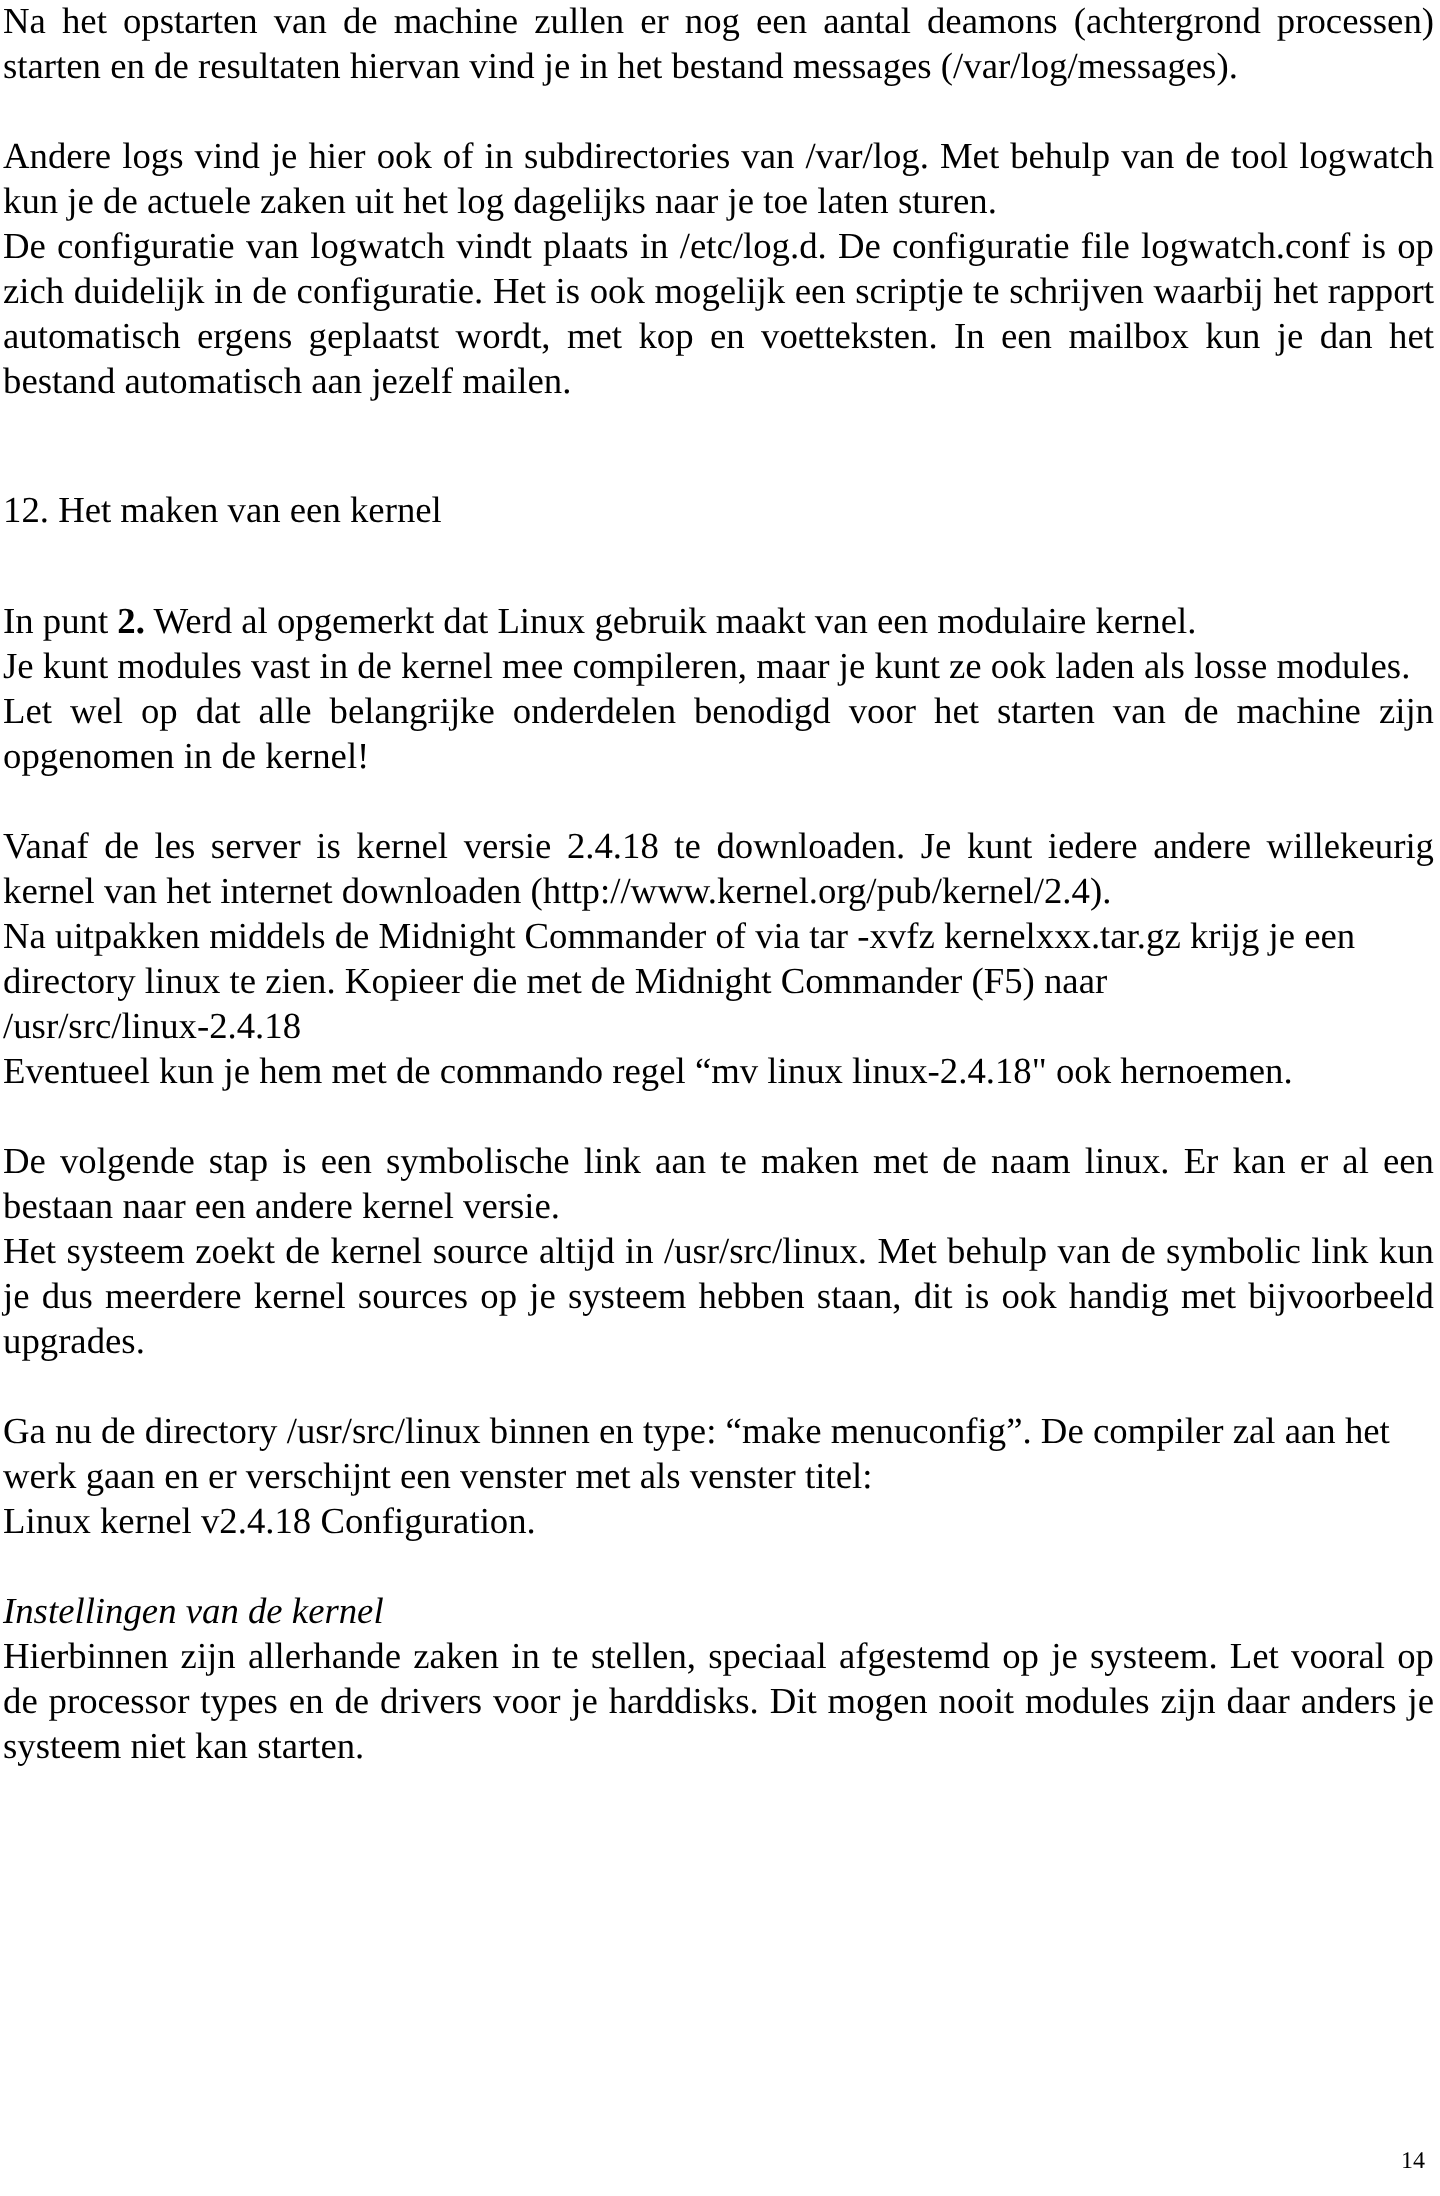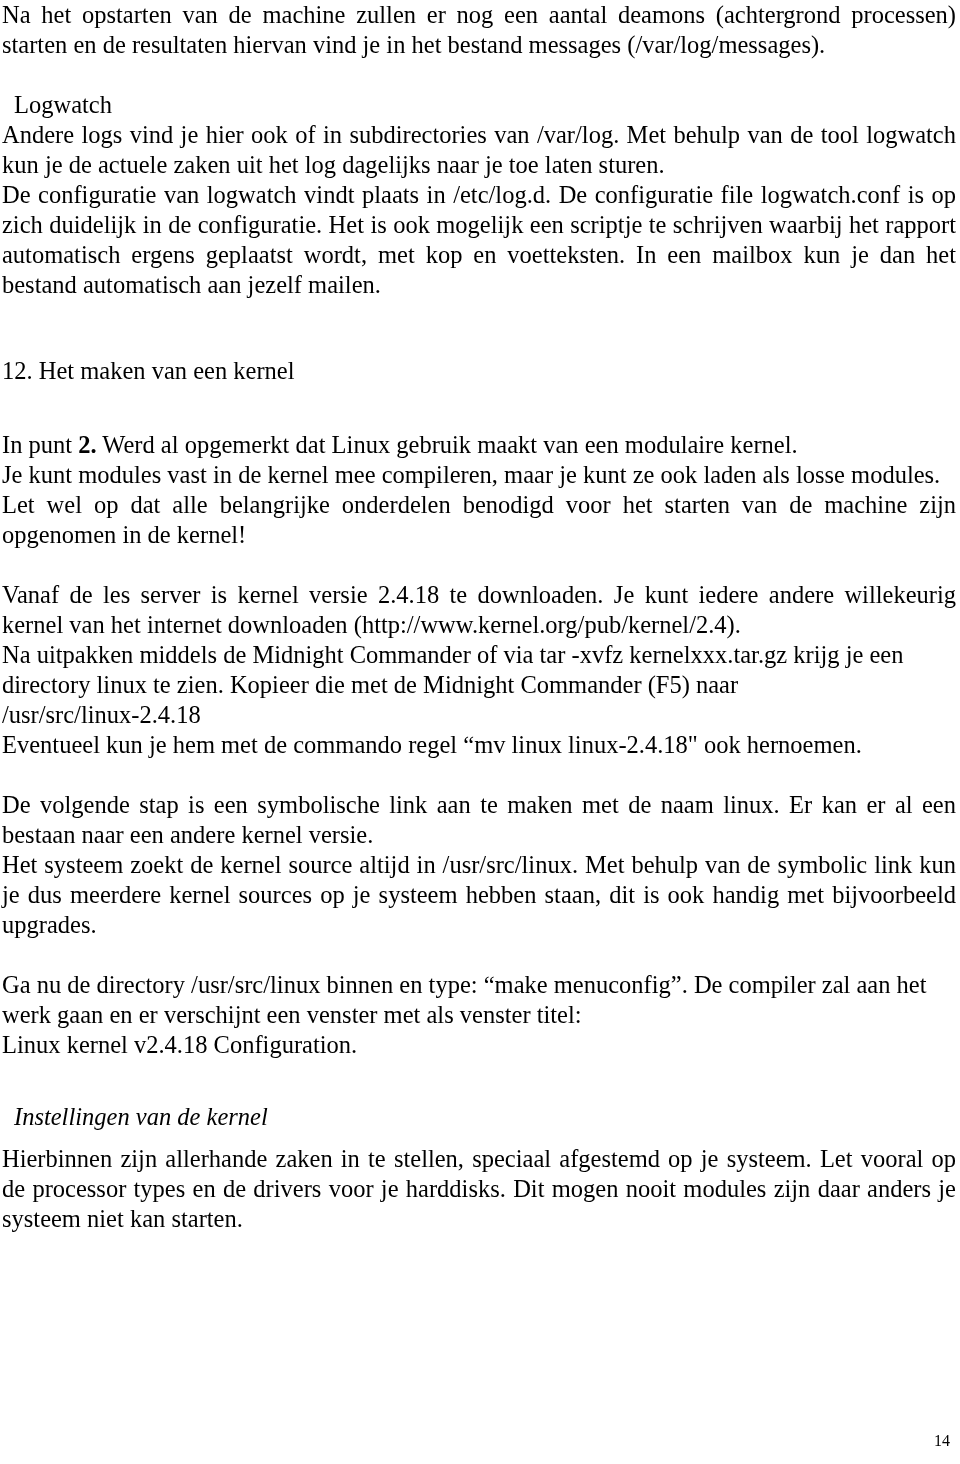--- a/index.html
+++ b/index.html
@@ -42,21 +42,21 @@
     line-height: 30px;
     font-weight: normal;
     text-align: left;
     margin: 0;
   }
   .heading-italic {
     font-size: 24.5px;
     line-height: 30px;
     font-style: italic;
     text-align: left;
-    margin: 12px;
+    margin: 0;
   }
   .indent-sm { padding-left: 12px; }
   b, .b { font-weight: bold; }
   a.doclink {
     color: #00008b;
     text-decoration: underline;
   }
   .pagenum {
     position: absolute;
     right: 10px;
@@ -68,21 +68,20 @@
 </style>
 </head>
 <body>
 
 <div class="page">
 
   <p class="block">Na het opstarten van de machine zullen er nog een aantal deamons (achtergrond processen) starten en de resultaten hiervan vind je in het bestand messages (/var/log/messages).</p>
 
   <div class="gap-sm"></div>
 
-  <p class="heading-bold indent-sm" style="font-weight:normal;">Logwatch</p>
 
   <p class="block">Andere logs vind je hier ook of in subdirectories van /var/log. Met behulp van de tool logwatch kun je de actuele zaken uit het log dagelijks naar je toe laten sturen.</p>
 
 
   <p class="block">De configuratie van logwatch vindt plaats in /etc/log.d. De configuratie file logwatch.conf is op zich duidelijk in de configuratie. Het is ook mogelijk een scriptje te schrijven waarbij het rapport automatisch ergens geplaatst wordt, met kop en voetteksten. In een mailbox kun je dan het bestand automatisch aan jezelf mailen.</p>
 
   <div class="gap-xl"></div>
 
   <p class="heading-bold">12. Het maken van een kernel</p>
 

